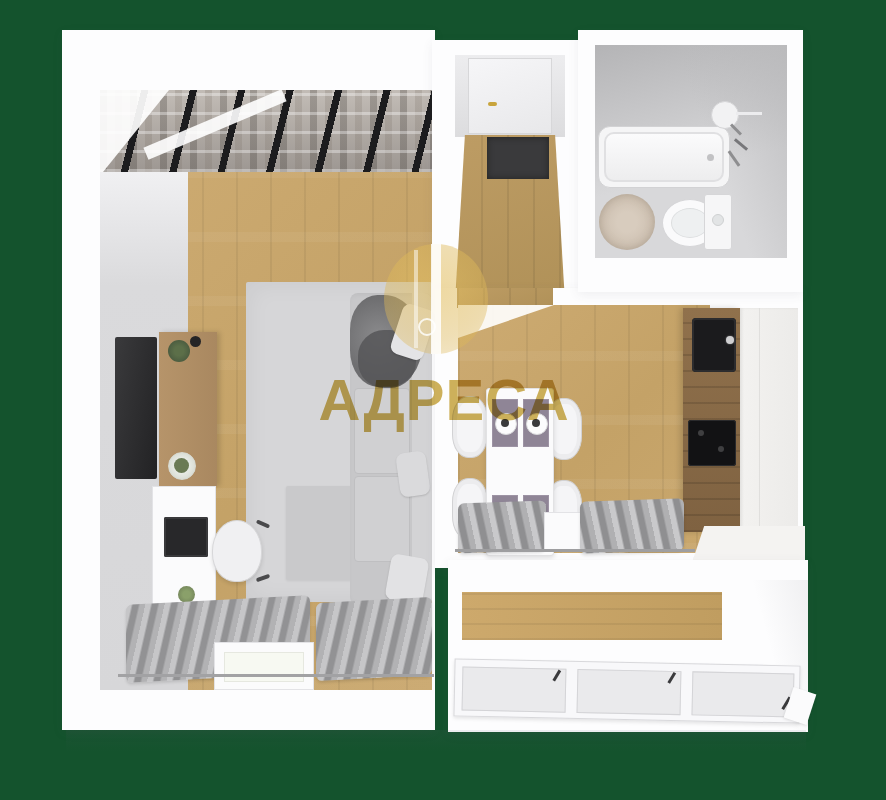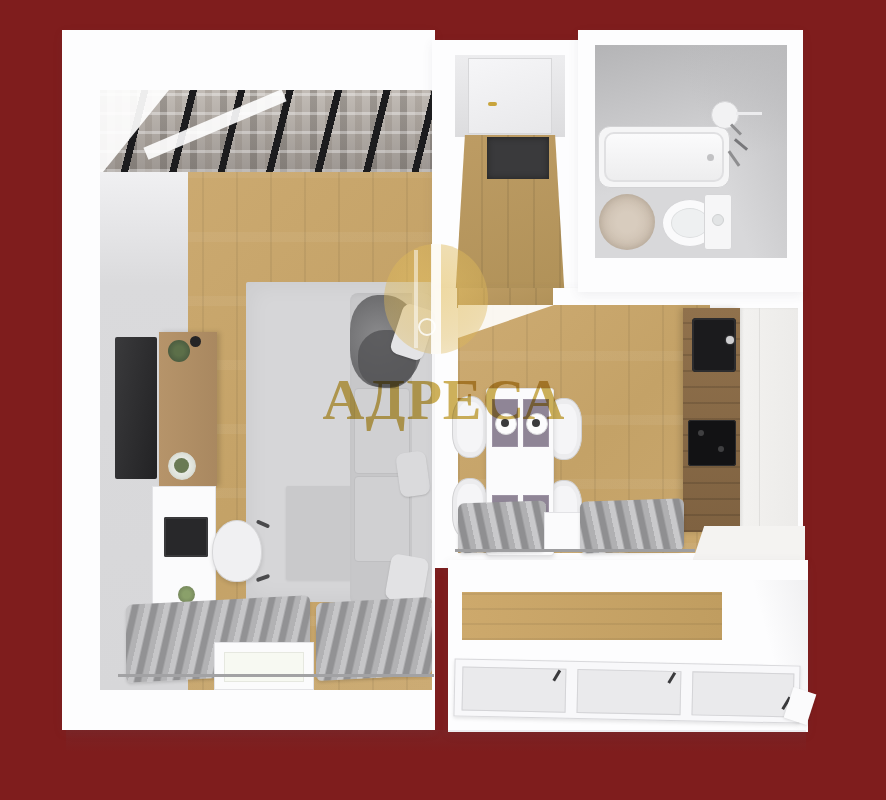--- a/index.html
+++ b/index.html
@@ -1,17 +1,17 @@
 <!DOCTYPE html>
 <html><head>
 <meta charset="utf-8">
 <style>
   html,body{margin:0;padding:0;background:#f4f4f6;}
-  #stage{position:relative;width:886px;height:800px;background:#7f1d1d;overflow:hidden;
-         font-family:Liberation Serif, serif;}
+  #stage{position:relative;width:886px;height:800px;background:#14532d;overflow:hidden;
+         font-family:Liberation Sans, sans-serif;}
   .a{position:absolute;}
   .room{position:absolute;background:#fdfdfe;box-shadow:0 3px 10px rgba(80,80,95,.08);}
   .wood{background:
       repeating-linear-gradient(90deg, rgba(0,0,0,.055) 0 2px, rgba(0,0,0,0) 2px 34px),
       repeating-linear-gradient(0deg, rgba(255,255,255,.05) 0 10px, rgba(0,0,0,0) 10px 64px),
       linear-gradient(135deg,#cdab72,#c4a267 55%,#c9a76d);}
   .woodd{background:
       repeating-linear-gradient(90deg, rgba(0,0,0,.07) 0 2px, rgba(0,0,0,0) 2px 26px),
       linear-gradient(160deg,#bd9c64,#b09158);}
   .woodh{background:

